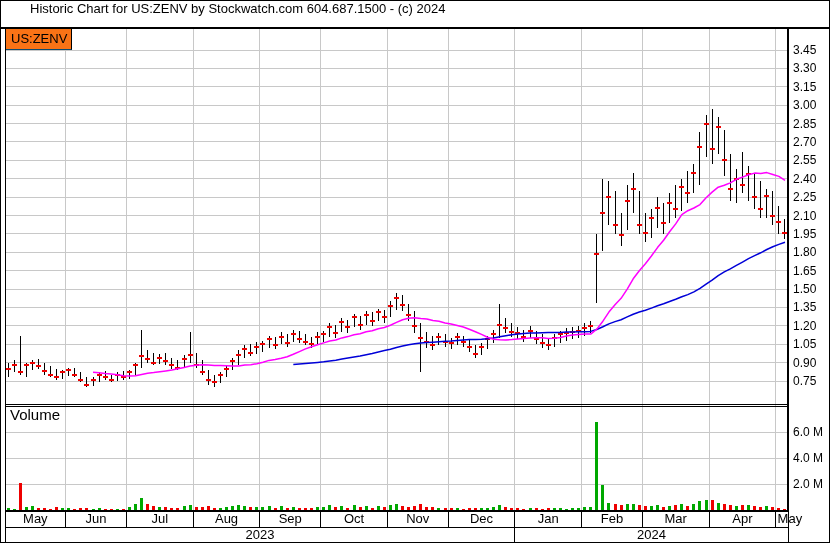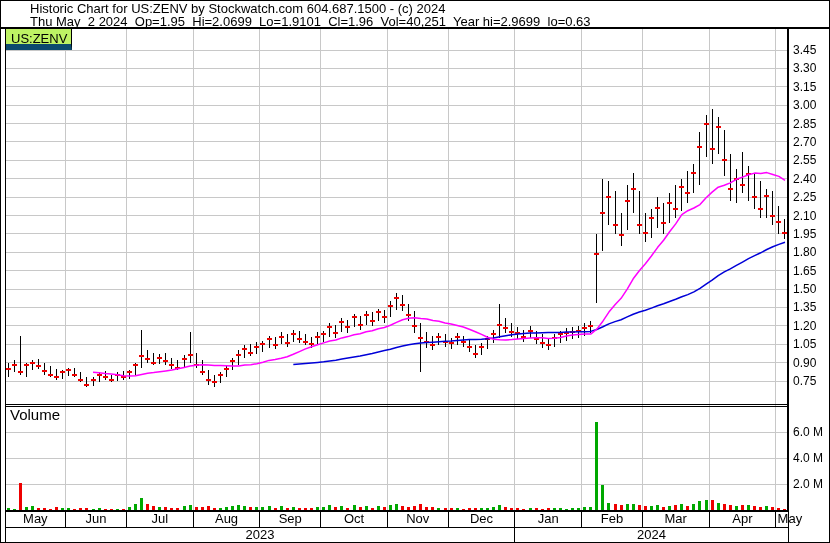--- a/index.html
+++ b/index.html
@@ -5,22 +5,22 @@
   html,body{margin:0;padding:0;background:#888;}
   .screen{
     position:relative;width:830px;height:543px;background:#fff;overflow:hidden;
     font-family:"Liberation Sans","DejaVu Sans",sans-serif;color:#000;
   }
   .screen svg{position:absolute;left:0;top:0;}
   .hdr-line{position:absolute;left:6px;white-space:pre;font-size:13px;line-height:13px;color:#000;margin-left:24px;}
   .hdr-line.l1{top:2px;}
   .hdr-line.l2{top:15px;}
   .symbol-box{
-    position:absolute;left:6px;top:29px;width:66px;height:21px;background:#bef264;
-    border-right:1px solid #000;border-bottom:6px solid #0c4a6e;
+    position:absolute;left:6px;top:29px;width:66px;height:21px;background:#f97316;
+    border-right:1px solid #000;border-bottom:1px solid #0c4a6e;
     font-size:13px;line-height:20px;padding-left:5px;box-sizing:border-box;
   }
   .vol-label{position:absolute;left:10px;top:408px;font-size:15px;line-height:14px;}
 </style>
 </head>
 <body>
 
 <div class="screen">
   <svg id="chart" width="830" height="543" viewBox="0 0 830 543">
       <rect x="0" y="0" width="830" height="543" fill="#FFFFFF"></rect>
@@ -501,16 +501,15 @@
       <text x="481.4767441860465" y="523" font-size="13" fill="#000000" text-anchor="middle" font-family="&quot;Liberation Sans&quot;,sans-serif">Dec</text>
       <text x="548.2441860465117" y="523" font-size="13" fill="#000000" text-anchor="middle" font-family="&quot;Liberation Sans&quot;,sans-serif">Jan</text>
       <text x="611.9767441860465" y="523" font-size="13" fill="#000000" text-anchor="middle" font-family="&quot;Liberation Sans&quot;,sans-serif">Feb</text>
       <text x="675.7093023255813" y="523" font-size="13" fill="#000000" text-anchor="middle" font-family="&quot;Liberation Sans&quot;,sans-serif">Mar</text>
       <text x="742.4767441860465" y="523" font-size="13" fill="#000000" text-anchor="middle" font-family="&quot;Liberation Sans&quot;,sans-serif">Apr</text>
       <text x="789.8604651162791" y="523" font-size="13" fill="#000000" text-anchor="middle" font-family="&quot;Liberation Sans&quot;,sans-serif">May</text>
       <text x="259.93023255813955" y="539" font-size="13" fill="#000000" text-anchor="middle" font-family="&quot;Liberation Sans&quot;,sans-serif">2023</text>
       <text x="651.4302325581396" y="539" font-size="13" fill="#000000" text-anchor="middle" font-family="&quot;Liberation Sans&quot;,sans-serif">2024</text>
     </svg>
   <div class="hdr-line l1">Historic Chart for US:ZENV by Stockwatch.com 604.687.1500 - (c) 2024</div>
-  <div class="hdr-line l2">Thu May  2 2024  Op=1.95  Hi=2.0699  Lo=1.9101  Cl=1.96  Vol=40,251  Year hi=2.9699  lo=0.63</div>
   <div class="symbol-box">US:ZENV</div>
   <div class="vol-label">Volume</div>
 </div>
 
 </body></html>

